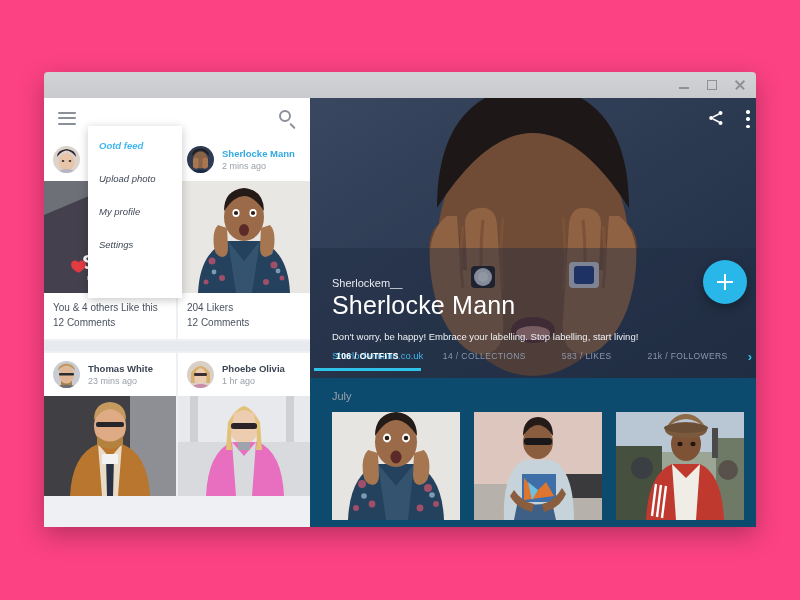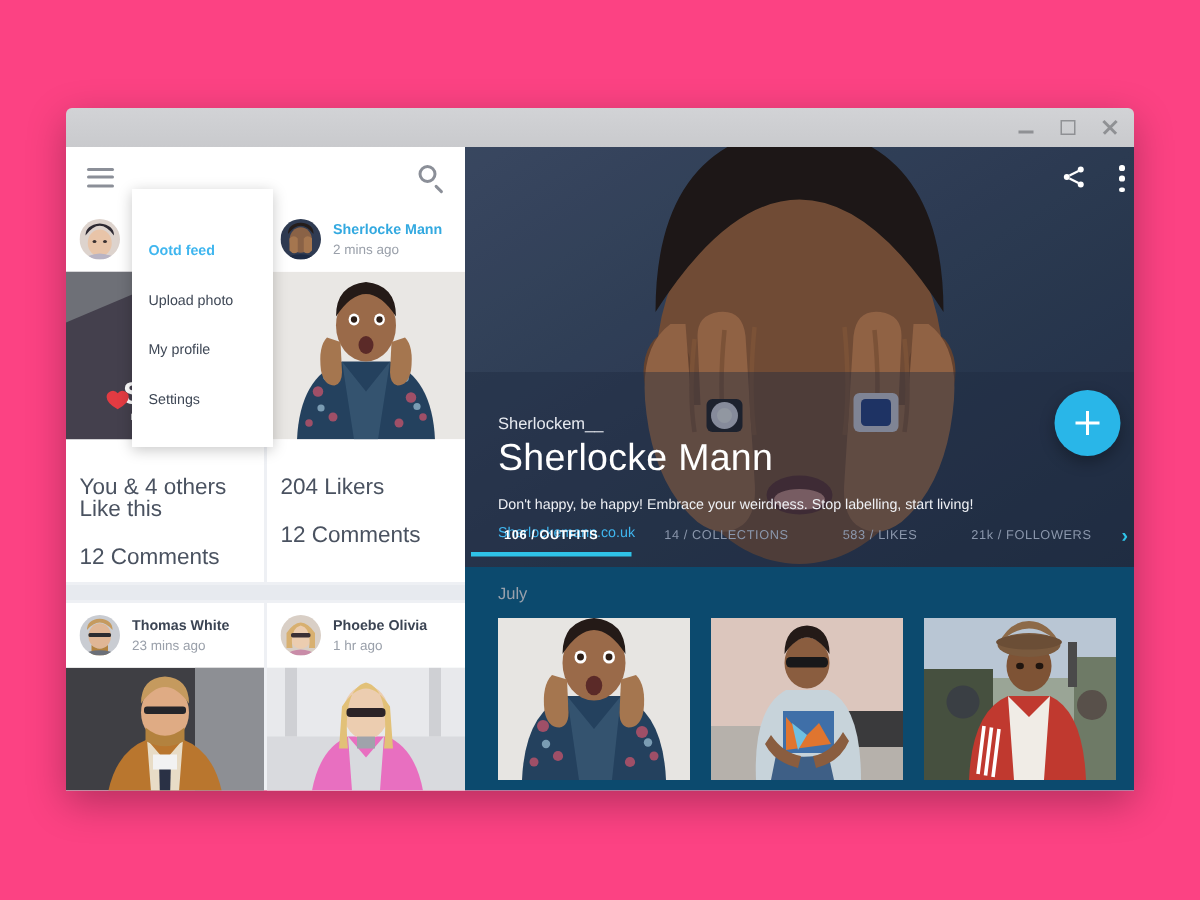--- a/index.html
+++ b/index.html
@@ -59,32 +59,32 @@
   .card-head { height: 43px; display: flex; align-items: center; gap: 8px; padding: 0 9px; }
   .avatar { width: 27px; height: 27px; border-radius: 50%; flex: 0 0 27px;
             background-size: cover; background-position: center; }
   .card-head .meta { overflow: hidden; }
   .c-name { font-size: 9.5px; font-weight: bold; color: #33a9e0; line-height: 13px;
             white-space: nowrap; }
   .c-name.dark { color: #3b4453; }
   .c-time { font-size: 9px; color: #9aa0aa; line-height: 13px; white-space: nowrap; }
   .card-photo { width: 132px; height: 112px; position: relative; overflow: hidden; }
   .card-foot { padding: 7px 9px 9px; }
-  .card-foot div { font-size: 15px; color: #4a5260; line-height: 15px; margin-top: 17px; }
+  .card-foot div { font-size: 10px; color: #4a5260; line-height: 15px; }
 
   .gap-row { width: 266px; height: 10px; background: #e7eaef; }
 
   
   .dropdown {
     position: absolute; left: 44px; top: 28px; width: 94px; height: 172px;
     background: #fff; box-shadow: 0 2px 9px rgba(0,0,0,.22); z-index: 40;
     padding: 14px 0 0 0;
   }
-  .dd-item { height: 33px; display: flex; align-items: flex-end; padding-left: 11px;
-             font-size: 9.5px; color: #3f4856; cursor: pointer; }
+  .dd-item { height: 33px; display: flex; align-items: flex-start; padding-left: 11px;
+             font-size: 9.5px; color: #3f4856; cursor: pointer; font-style: italic; }
   .dd-item.active { color: #3fb6ef; font-weight: bold; }
 
   
   .pane { flex: 1; height: 100%; background: #fff; display: flex; flex-direction: column; }
   .hero {
     position: relative; height: 280px; flex: 0 0 280px; overflow: hidden;
     background: linear-gradient(150deg,#38455d 0%, #2c3a52 45%, #222f45 100%);
   }
   .hero-icons { position: absolute; right: 16px; top: 12px; display: flex; gap: 22px; z-index: 5;}
   .ico-btn { cursor: pointer; }
@@ -416,21 +416,21 @@
               <i></i>
               <i></i>
               <i></i>
             </span>
         </div>
 
         <div class="hero-text">
           <div class="handle">Sherlockem__</div>
           <div class="fullname">Sherlocke Mann</div>
         </div>
-        <div class="bio">Don't happy, be happy! Embrace your weirdness. Stop labelling, start living!</div>
+        <div class="bio">Don't worry, be happy! Embrace your labelling. Stop labelling, start living!</div>
         <div class="weburl">Sherlockemann.co.uk</div>
 
         <div class="fab"></div>
 
         <div class="tabs">
           <div style="width:26px"></div>
           <div class="tab active">
             <span>106 / OUTFITS</span>
           </div>
           <div style="width:44px"></div>

